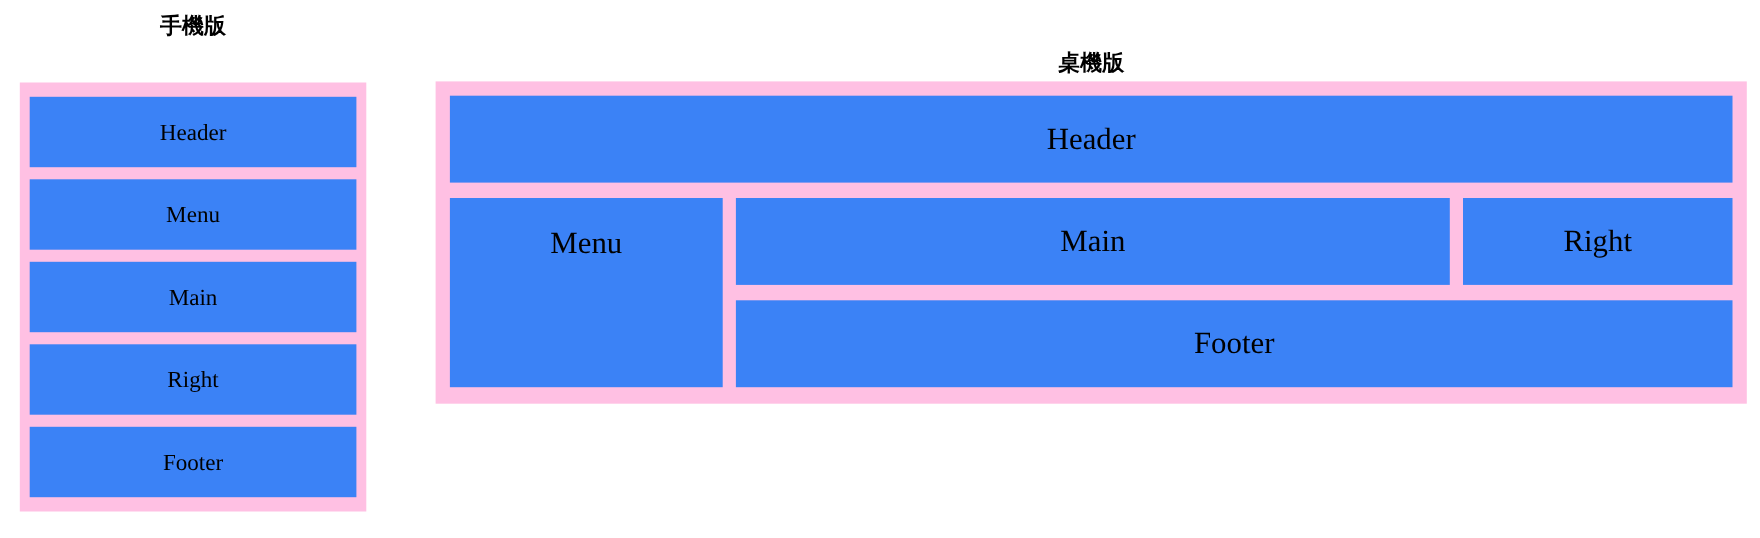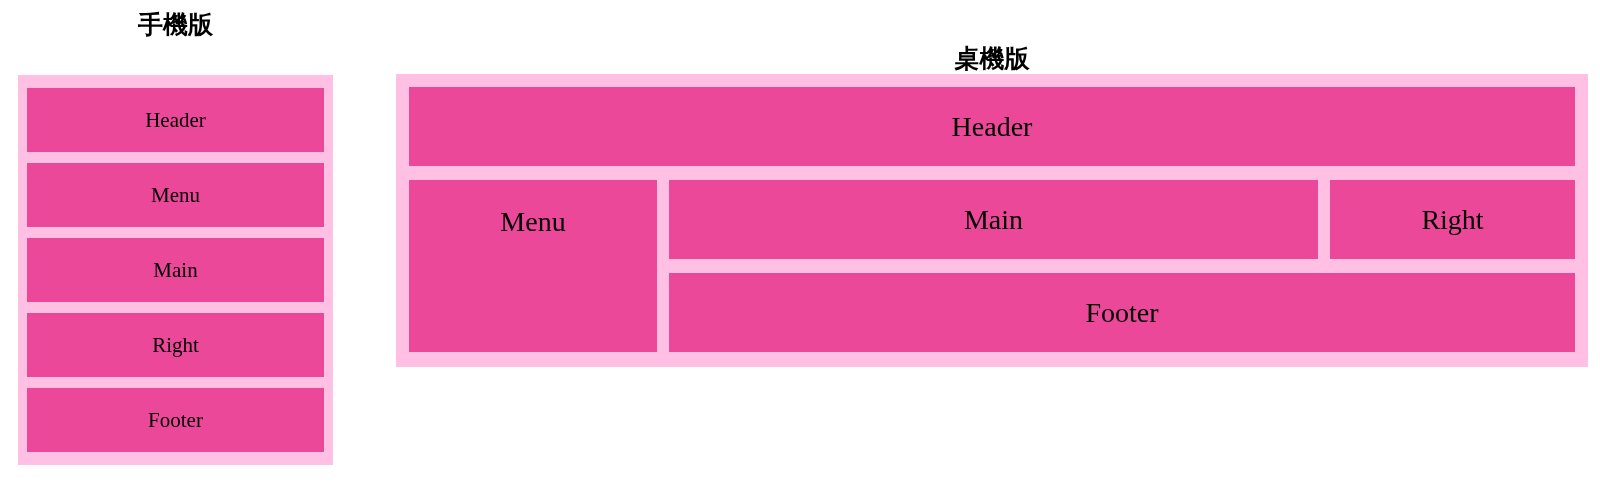--- a/index.html
+++ b/index.html
@@ -15,34 +15,34 @@
     overflow: hidden;
     font-family: "Liberation Serif", serif;
     color: #000000;
   }
   .diagram-title {
     position: absolute;
     top: 5px;
     text-align: center;
     font-family: "Liberation Sans", sans-serif;
     font-weight: bold;
-    font-size: 25px;
+    font-size: 20px;
     line-height: 38px;
     color: #000000;
   }
   #mobile-title { left: 18px; width: 315px; }
   #desktop-title { left: 396px; width: 1192px; margin-top: 34px; }
 
   .panel {
     position: absolute;
     background: #ffc0e3;
     box-sizing: border-box;
   }
   .box {
-    background: #ec4899;
+    background: #3b82f6;
     display: flex;
     align-items: center;
     justify-content: center;
     color: #000000;
   }
 
   
   #mobile-panel {
     left: 18px;
     top: 75px;

